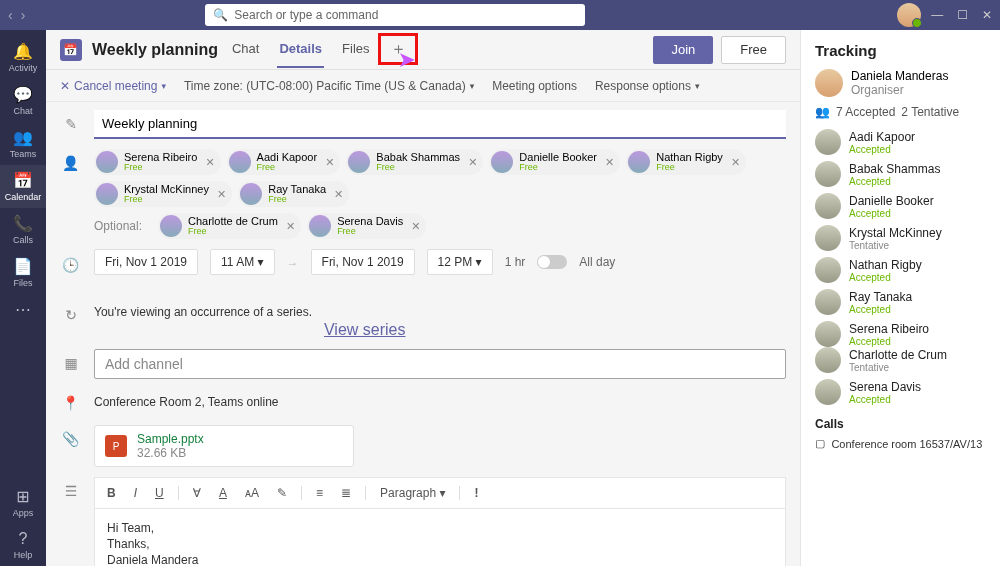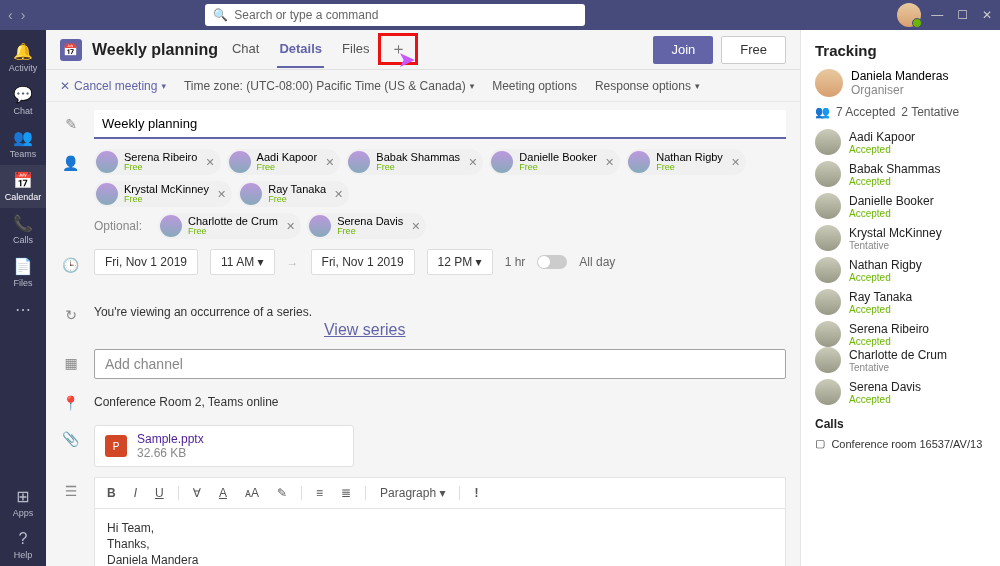--- a/index.html
+++ b/index.html
@@ -73,21 +73,21 @@
 .toggle { width:30px; height:14px; background:#ccc; border-radius:7px; position:relative; }
 .toggle::after { content:""; position:absolute; left:1px; top:1px; width:12px; height:12px; background:#fff; border-radius:50%; }
 
 .link { color:#6264a7; text-decoration:underline; cursor:pointer;margin-top:36px; }
 
 .inputlike { flex:1; background:#fff; border:1px solid #a3a3a3; border-radius:2px; padding:6px 10px; font-size:14px; color:#888; }
 .loc { flex:1; font-size:12px; color:#333; padding:6px 0; }
 
 .attach { flex:0 0 260px; background:#fff; border:1px solid #e0e0e0; border-radius:3px; padding:6px 10px; display:flex; align-items:center; gap:10px; }
 .attach .fic { width:22px; height:22px; background:#d24726; border-radius:3px; color:#fff; font-size:10px; display:flex; align-items:center; justify-content:center; }
-.attach .fn { font-size:12px; color:#4c1d95; }
+.attach .fn { font-size:12px; color:#15803d; }
 .attach .fs { font-size:12px; color:#888; }
 
 .editor-tb { display:flex; align-items:center; gap:10px; padding:6px 8px; border:1px solid #e5e5e5; border-bottom:none; background:#fff; font-size:12px; color:#555; }
 .editor-tb .tbtn { cursor:pointer; padding:2px 4px; }
 .editor-tb .sep { width:1px; height:14px; background:#ddd; }
 .editor { border:1px solid #e5e5e5; background:#fff; padding:10px 12px; font-size:12px; color:#333; min-height:100px; }
 .editor p { margin:2px 0; }
 .editor .mtglink { color:#6264a7; text-decoration:underline; margin-top:14px; display:inline-block; }
 
 

